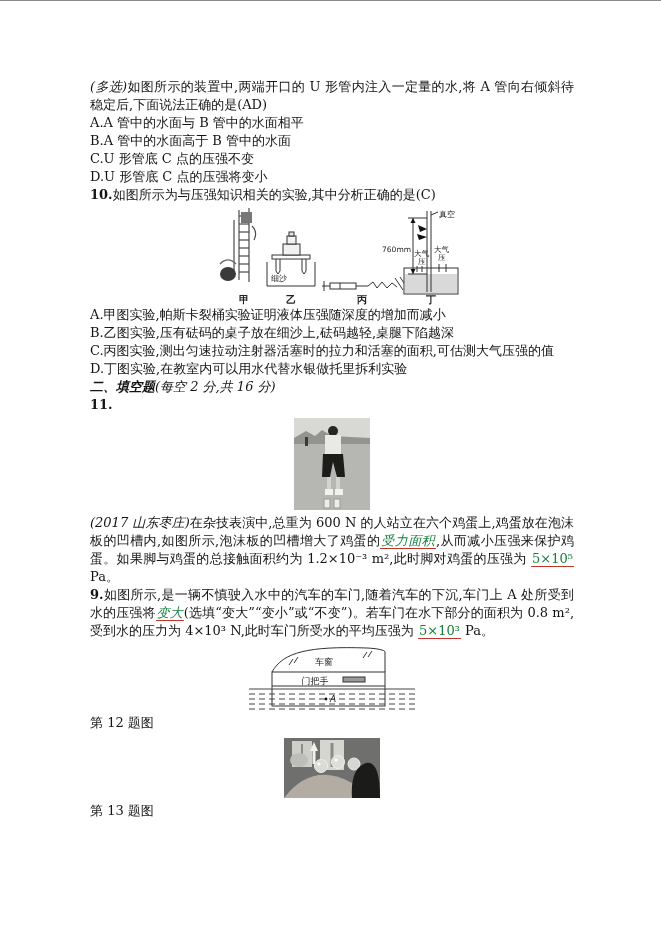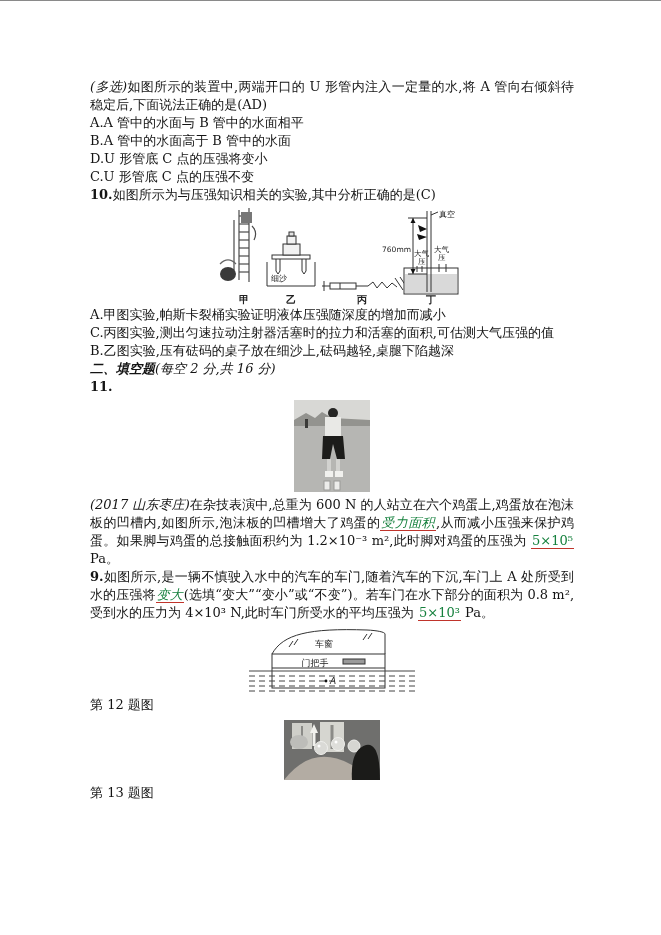--- a/index.html
+++ b/index.html
@@ -27,22 +27,22 @@
 </style>
 </head>
 <body>
 
 <div class="page">
   <div class="content">
 
     <p class="tline"><span class="kai">(多选)</span><span>如图所示的装置中,两端开口的 U 形管内注入一定量的水,将 A 管向右倾斜待稳定后,下面说法正确的是(AD)</span></p>
     <p class="tline">A.A 管中的水面与 B 管中的水面相平</p>
     <p class="tline">B.A 管中的水面高于 B 管中的水面</p>
+    <p class="tline">C.U 形管底 C 点的压强不变</p>
     <p class="tline">D.U 形管底 C 点的压强将变小</p>
-    <p class="tline">C.U 形管底 C 点的压强不变</p>
 
     <p class="tline"><span class="bold">10.</span><span>如图所示为与压强知识相关的实验,其中分析正确的是(C)</span></p>
 
     <div class="fig10">
       <svg width="248" height="100" viewBox="0 0 248 100">
 
         <g stroke="#4a4a4a" fill="none" stroke-width="1.2">
           <line x1="27" y1="4" x2="27" y2="74"></line>
           <line x1="37" y1="2" x2="37" y2="76"></line>
           <line x1="27" y1="10" x2="37" y2="10"></line>
@@ -108,22 +108,23 @@
         <text x="226" y="54" font-size="7.5">压</text>
 
         <text class="sub" x="32" y="97" text-anchor="middle">甲</text>
         <text class="sub" x="79" y="97" text-anchor="middle">乙</text>
         <text class="sub" x="150" y="97" text-anchor="middle">丙</text>
         <text class="sub" x="219" y="97" text-anchor="middle">丁</text>
       </svg>
     </div>
 
     <p class="tline">A.甲图实验,帕斯卡裂桶实验证明液体压强随深度的增加而减小</p>
+    <p class="tline">B.乙图实验,压有砝码的桌子放在细沙上,砝码越轻,桌腿下陷越深</p>
     <p class="tline">C.丙图实验,测出匀速拉动注射器活塞时的拉力和活塞的面积,可估测大气压强的值</p>
-    <p class="tline">B.乙图实验,压有砝码的桌子放在细沙上,砝码越轻,桌腿下陷越深</p>
+    <p class="tline">D.丁图实验,在教室内可以用水代替水银做托里拆利实验</p>
 
     <p><span class="bold kai">二、填空题</span><span class="kai">(每空 2 分,共 16 分)</span></p>
 
     <p><span class="bold">11.</span></p>
 
     <div class="photo1wrap">
       <svg width="76" height="92" viewBox="0 0 76 92">
         <rect width="76" height="92" fill="#c9c9c7"></rect>
         <rect width="76" height="20" fill="#d8d8d5"></rect>
         <path d="M0,20 l12,-7 l9,5 l7,-6 l10,6 l38,2 v6 H0 Z" fill="#93938f"></path>

